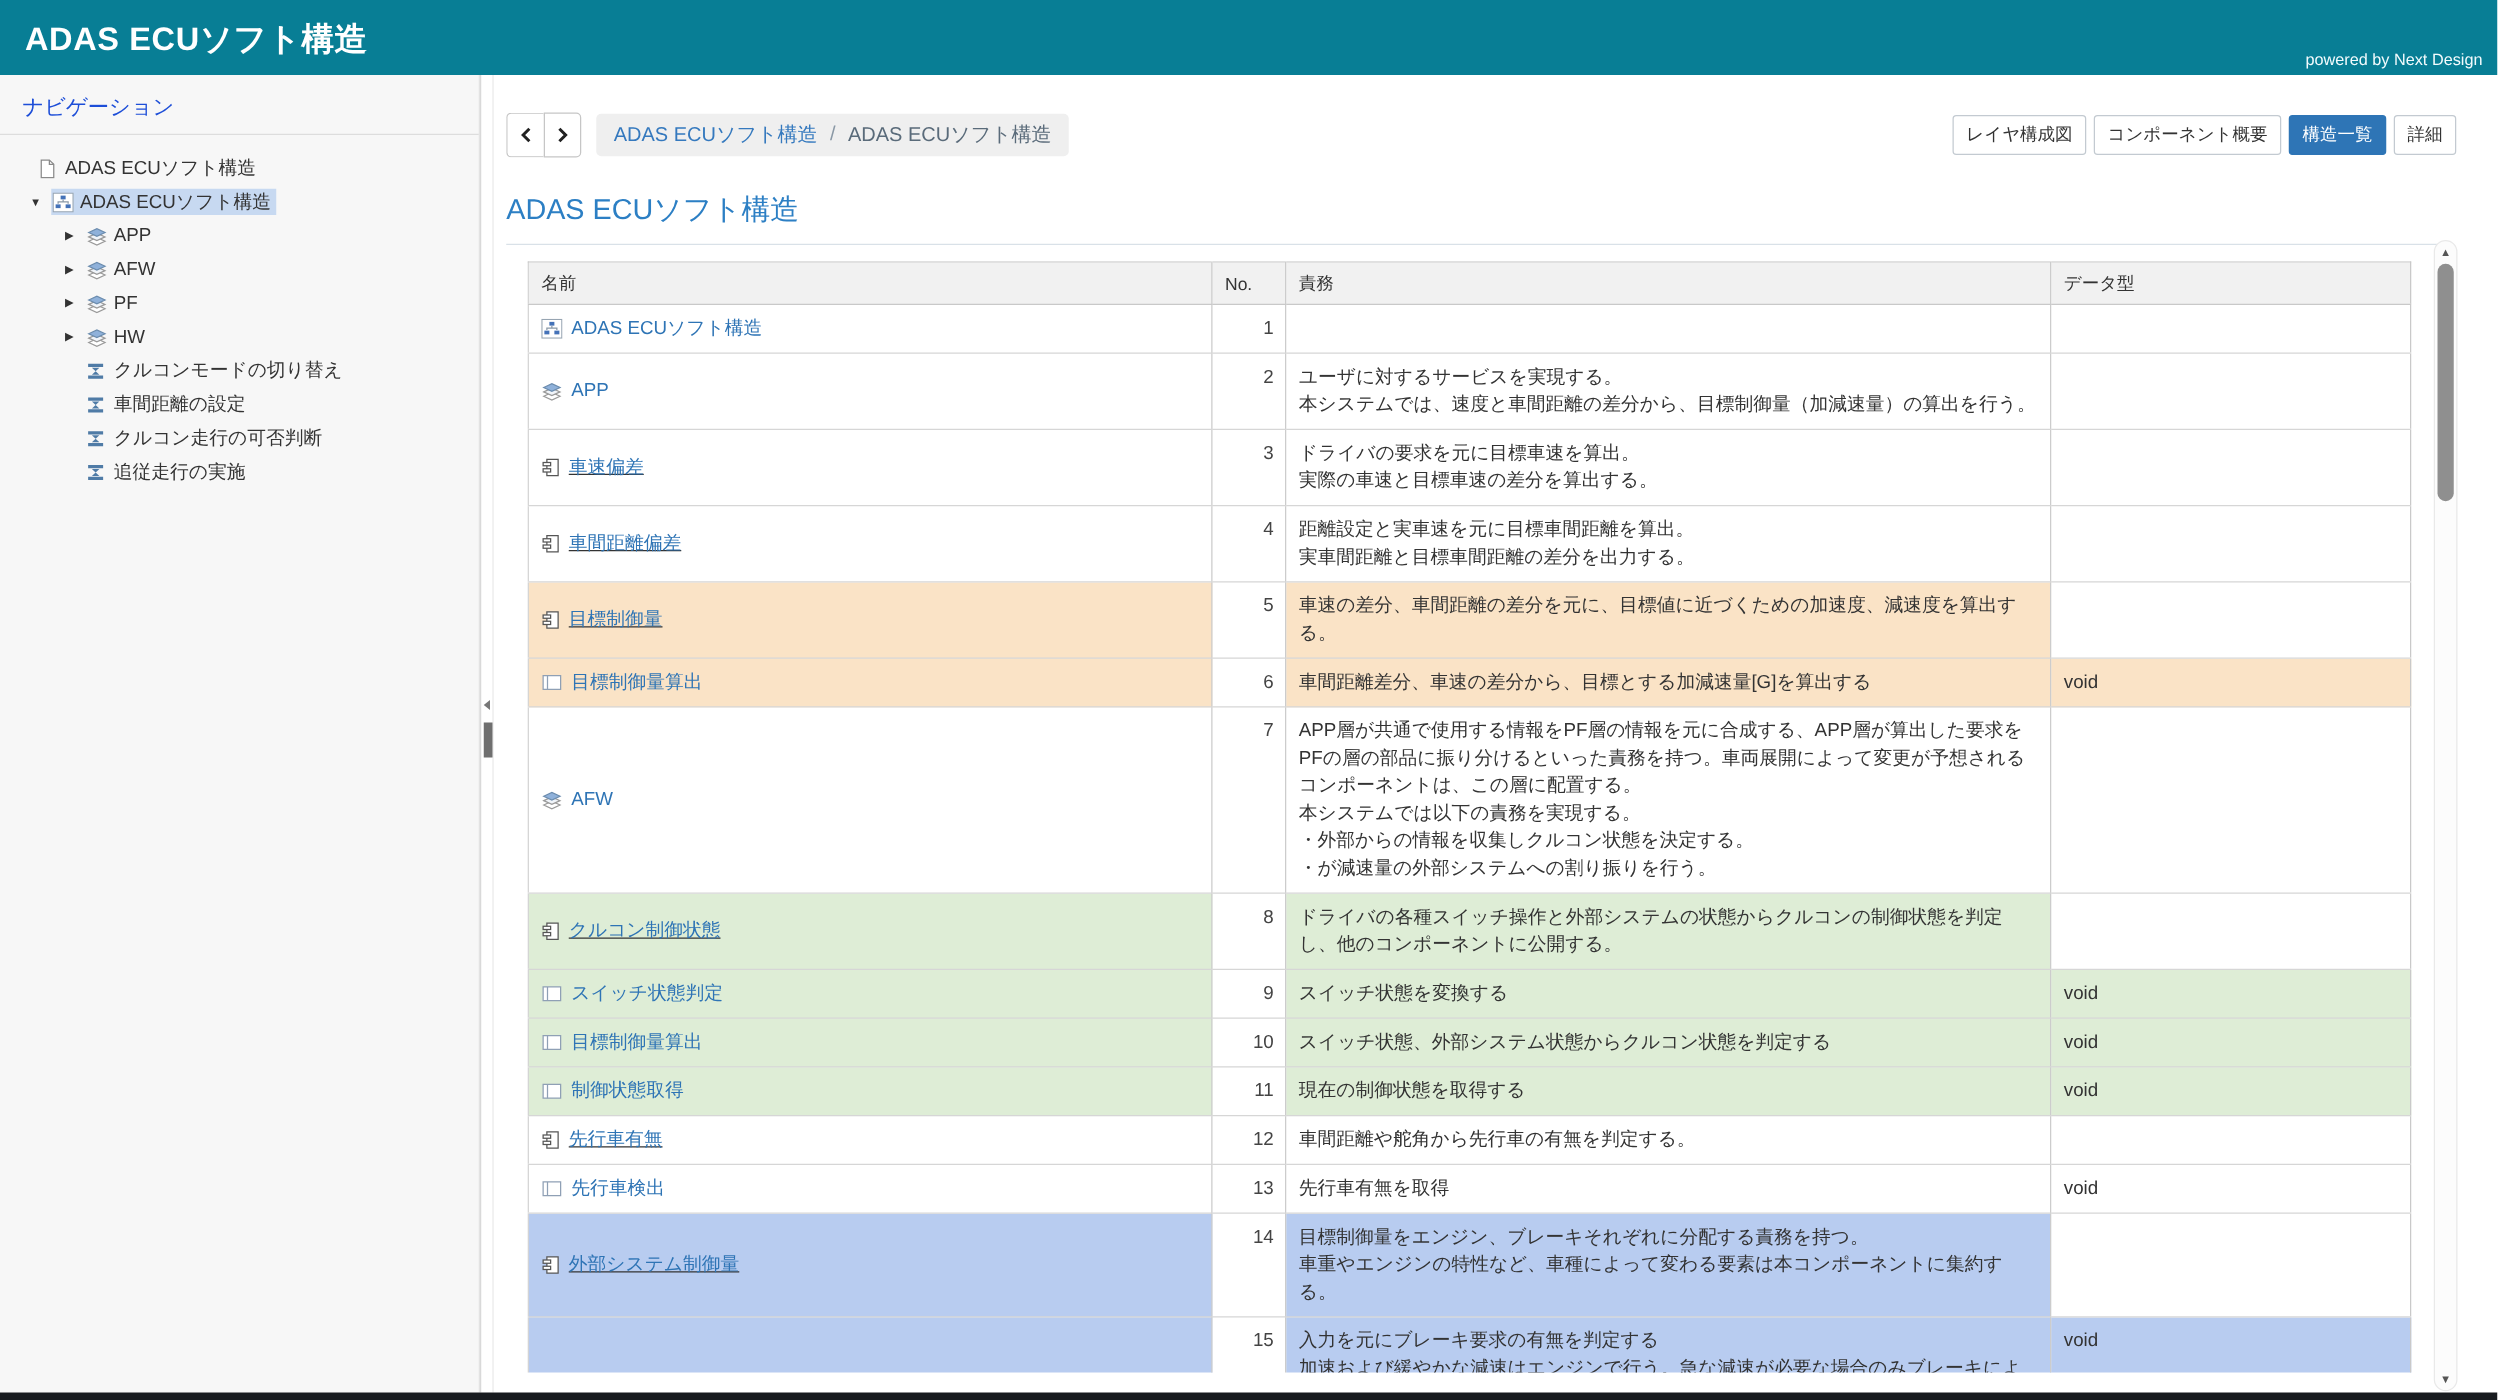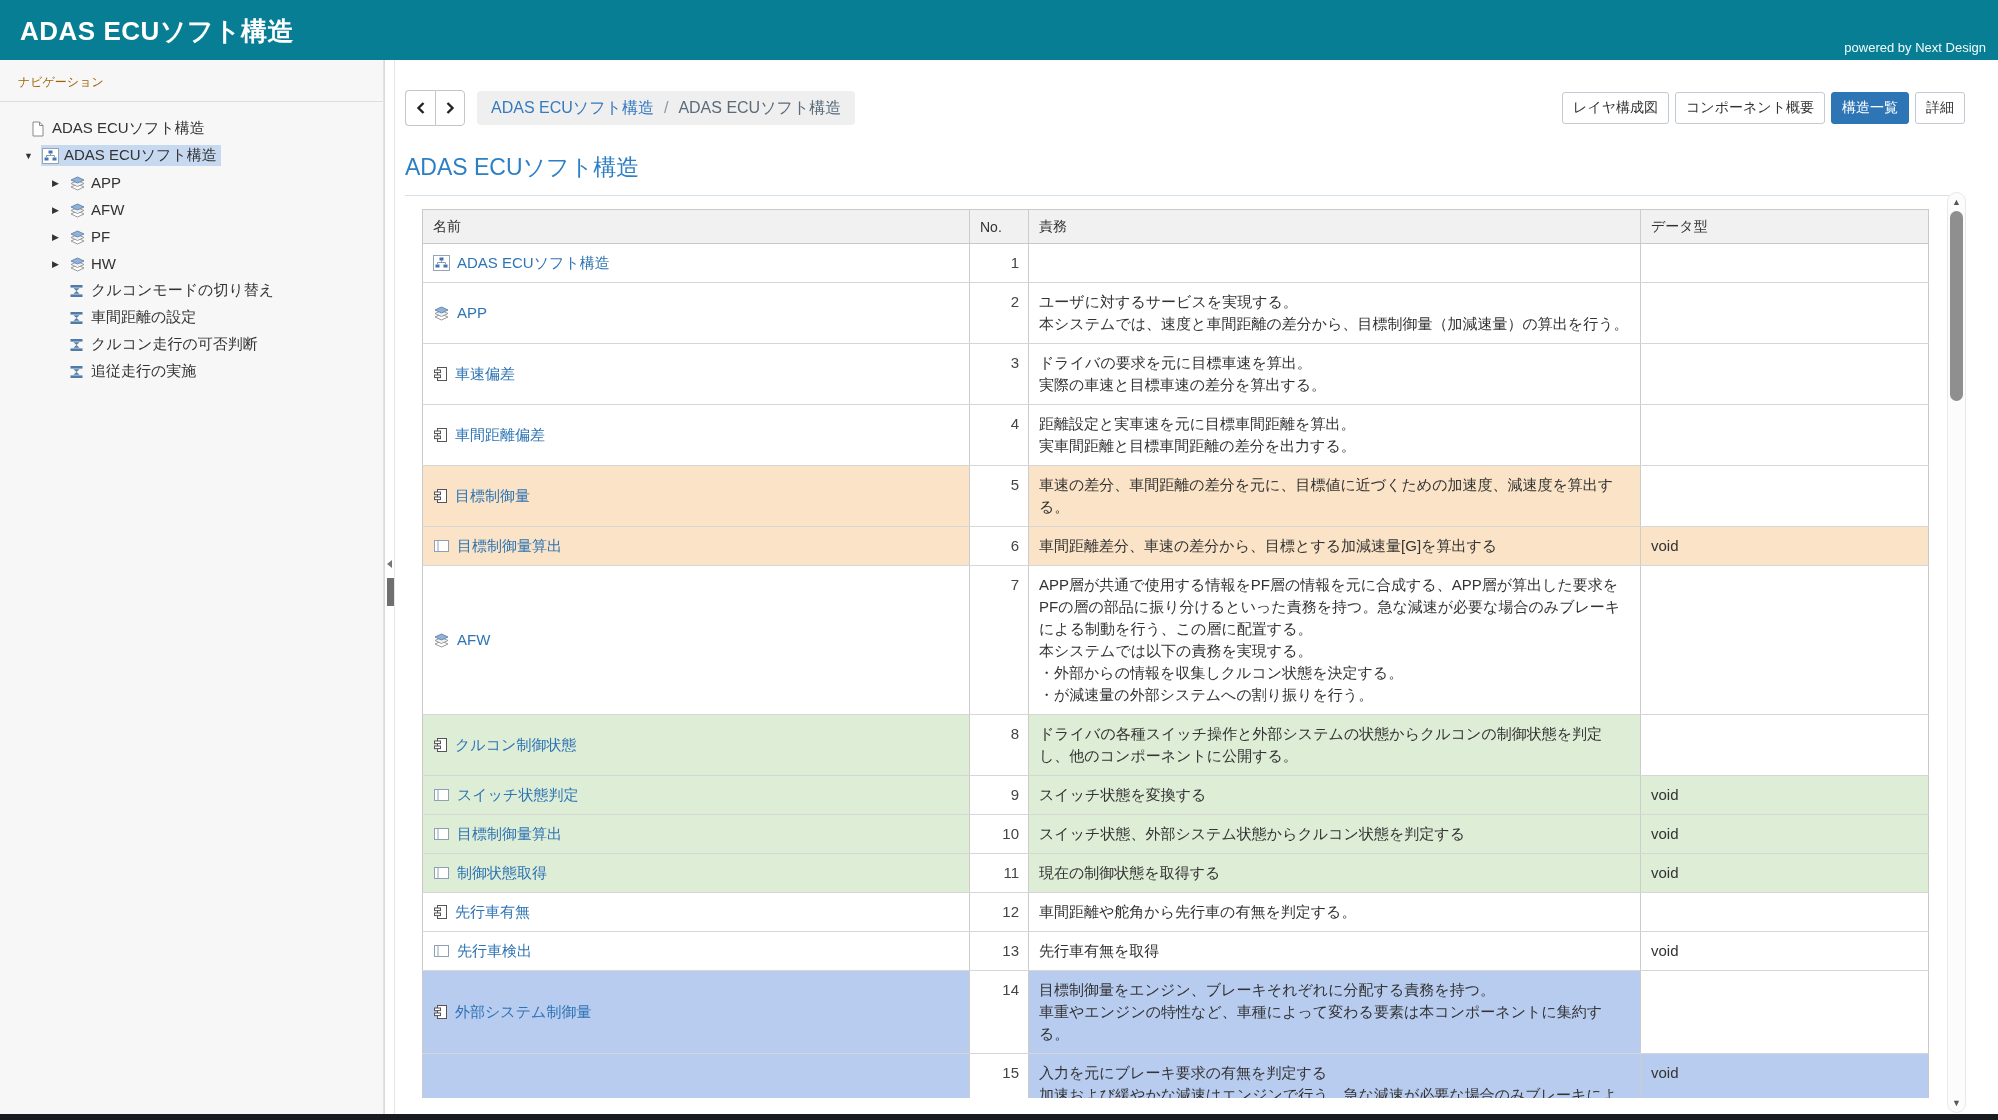--- a/index.html
+++ b/index.html
@@ -8,21 +8,21 @@
   .app { position:relative; width:1998px; height:1120px; overflow:hidden; }
 
   
   .topbar { position:relative; height:60px; background:#087E95; color:#fff; }
   .topbar-title { position:absolute; left:20px; top:14px; font-size:26px; font-weight:600; letter-spacing:.5px; }
   .powered { position:absolute; right:12px; bottom:5px; font-size:13px; color:#f2fbfd; }
 
   
   .body { display:flex; height:1054px; }
   .sidebar { width:384px; background:#f7f7f7; border-right:1px solid #e3e3e3; }
-  .sidebar-header { font-size:12px; color:#a16207; padding:14px 0 10px 18px; border-bottom:1px solid #ddd; }
+  .sidebar-header { font-size:17px; color:#1d4ed8; padding:14px 0 10px 18px; border-bottom:1px solid #ddd; }
   .tree { padding-top:13px; }
   .titem { display:flex; align-items:center; height:27px; font-size:15px; color:#333; cursor:default; white-space:nowrap; }
   .titem .exp { width:17px; font-size:9px; color:#333; text-align:left; flex:0 0 17px; }
   .titem .exp-spacer { flex:0 0 17px; }
   .titem .ticon { flex:0 0 18px; display:flex; align-items:center; }
   .titem .tlabel { margin-left:4px; }
   .tl0n { padding-left:30px; }
   .tl0 { padding-left:24px; }
   .tl1 { padding-left:52px; }
   .sel-wrap { display:flex; align-items:center; background:#C7D9F1; padding:1px 4px 1px 1px; }
@@ -56,21 +56,21 @@
   .grid th { background:#f1f1f1; font-weight:400; font-size:14px; color:#333; text-align:left;
     padding:0 10px; border-right:1px solid #ccc; border-bottom:1px solid #c9c9c9; height:34px; }
   .grid td { border-right:1px solid #ccc; border-bottom:1px solid #d6d6d6; font-size:15px; color:#333;
     vertical-align:top; padding:8px 10px; line-height:22px; background:#fff; }
   .grid th:last-child, .grid td:last-child { border-right:none; }
   td.c-name { vertical-align:middle; padding-top:4px; padding-bottom:4px; }
   td.c-no { text-align:right; color:#444; padding-right:9px; }
   td.c-duty { white-space:pre-wrap; }
   .name-inner { display:flex; align-items:center; gap:7px; }
   .name-link { color:#2E74B5; text-decoration:none; cursor:pointer; }
-  .ind0 { padding-left:6px; } .ind1 { padding-left:20px; } .ind2 { padding-left:33px; } .ind3 { padding-left:46px; }
+  .ind0 { padding-left:6px; } .ind1 { padding-left:20px; } .ind2 { padding-left:33px;text-decoration:underline; } .ind3 { padding-left:46px; }
   tr.row1 td { height:38px; }
   tr.r-orange td.c-name, tr.r-orange td.c-duty { background:#FAE3C6; }
   tr.r-orange.typefill td.c-type { background:#FAE3C6; }
   tr.r-green td.c-name, tr.r-green td.c-duty { background:#DEEDD6; }
   tr.r-green.typefill td.c-type { background:#DEEDD6; }
   tr.r-blue td.c-name, tr.r-blue td.c-duty { background:#B8CCF0;margin-top:43px; }
   tr.r-blue.typefill td.c-type { background:#B8CCF0; }
 
   
   .vscrollbar { position:absolute; left:1553px; top:132px; width:19px; height:921px;
@@ -388,21 +388,21 @@
                 <span class="name-inner">
                   <svg width="17" height="16" viewBox="0 0 17 16">
                       <polygon points="2,12 8.5,9 15,12 8.5,15" fill="#fff" stroke="#9a9a9a"></polygon>
                       <polygon points="2,8.5 8.5,5.5 15,8.5 8.5,11.5" fill="#f0f4f9" stroke="#9a9a9a"></polygon>
                       <polygon points="2,5 8.5,2 15,5 8.5,8" fill="#8FB1DA" stroke="#6b8cae"></polygon>
                     </svg>
                   <a class="name-link">AFW</a>
                 </span>
               </td>
               <td class="c-no">7</td>
-              <td class="c-duty">APP層が共通で使用する情報をPF層の情報を元に合成する、APP層が算出した要求をPFの層の部品に振り分けるといった責務を持つ。急な減速が必要な場合のみブレーキによる制動を行う、この層に配置する。
+              <td class="c-duty">APP層が共通で使用する情報をPF層の情報を元に合成する、APP層が算出した要求をPFの層の部品に振り分けるといった責務を持つ。車両展開によって変更が予想されるコンポーネントは、この層に配置する。
 本システムでは以下の責務を実現する。
 ・外部からの情報を収集しクルコン状態を決定する。
 ・が減速量の外部システムへの割り振りを行う。</td>
               <td class="c-type"></td>
             </tr>
 
             <tr class="r-green">
               <td class="c-name ind2">
                 <span class="name-inner">
                   <svg width="15" height="16" viewBox="0 0 15 16">

